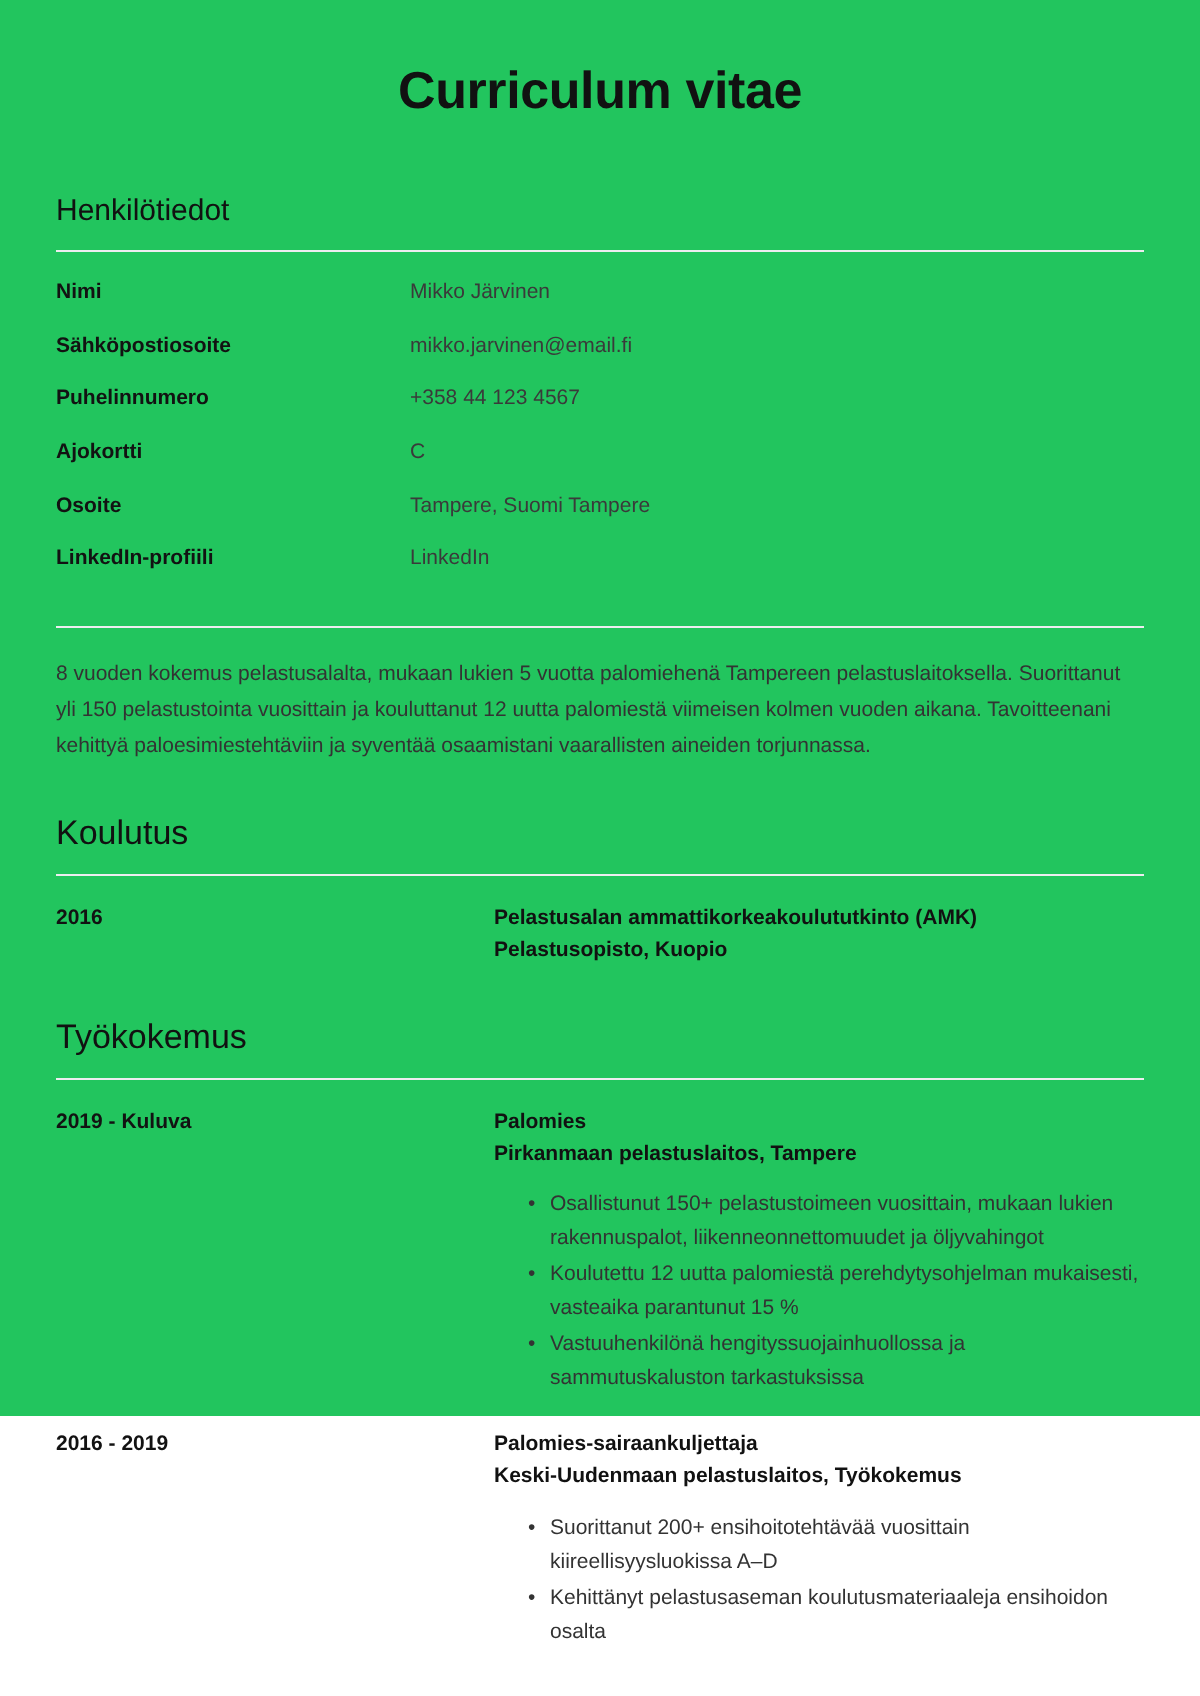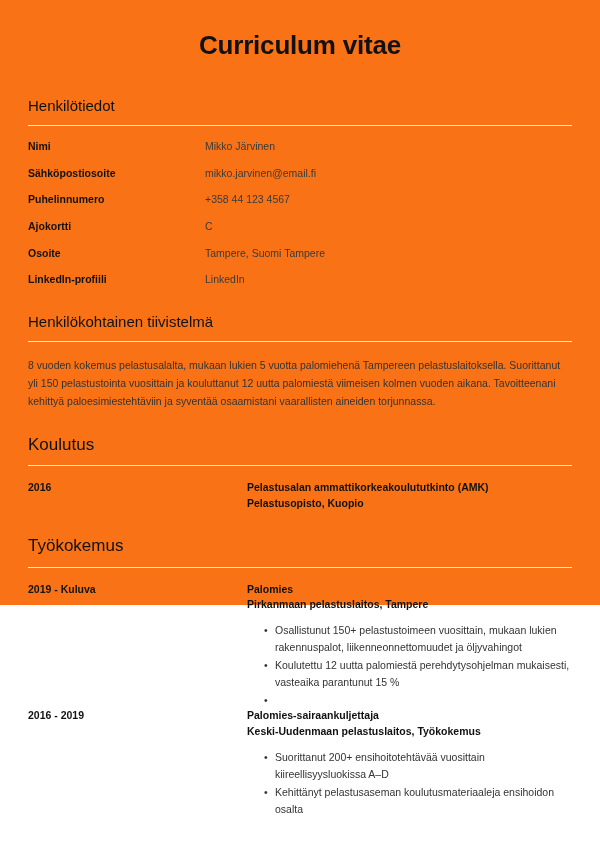--- a/index.html
+++ b/index.html
@@ -10,24 +10,24 @@
   body {
     width: 600px;
     height: 848px;
     font-family: "Liberation Sans", sans-serif;
     color: #1a1a1a;
     overflow: hidden;
   }
 
   .page {
     width: 600px;
-    height: 605px;
+    height: 708px;
     box-sizing: border-box;
     padding: 0 28px;
-    background: #f97316;
+    background: #22c55e;
     position: relative;
   }
 
   
   .doc-title {
     text-align: center;
     font-size: 26px;
     font-weight: bold;
     letter-spacing: -0.2px;
     color: #111111;
@@ -193,21 +193,20 @@
 
       <div class="row info-row">
         <div class="row-col-left info-label">LinkedIn-profiili</div>
         <div class="row-col-right info-value">LinkedIn</div>
       </div>
 
     </div>
   </section>
 
   <section class="section section-summary">
-    <h2 class="section-heading">Henkilökohtainen tiivistelmä</h2>
     <hr class="rule">
     <p class="summary-text">8 vuoden kokemus pelastusalalta, mukaan lukien 5 vuotta palomiehenä Tampereen pelastuslaitoksella. Suorittanut yli 150 pelastustointa vuosittain ja kouluttanut 12 uutta palomiestä viimeisen kolmen vuoden aikana. Tavoitteenani kehittyä paloesimiestehtäviin ja syventää osaamistani vaarallisten aineiden torjunnassa.</p>
   </section>
 
   <section class="section section-education">
     <h2 class="section-heading lg">Koulutus</h2>
     <hr class="rule">
 
     <div class="row entry">
       <div class="row-col-left entry-date">2016</div>
@@ -231,20 +230,21 @@
           <li>
             <span class="dot">•</span>
             <span>Osallistunut 150+ pelastustoimeen vuosittain, mukaan lukien rakennuspalot, liikenneonnettomuudet ja öljyvahingot</span>
           </li>
           <li>
             <span class="dot">•</span>
             <span>Koulutettu 12 uutta palomiestä perehdytysohjelman mukaisesti, vasteaika parantunut 15 %</span>
           </li>
           <li>
             <span class="dot">•</span>
+            <span>Vastuuhenkilönä hengityssuojainhuollossa ja sammutuskaluston tarkastuksissa</span>
           </li>
         </ul>
       </div>
     </div>
 
     <div class="row entry">
       <div class="row-col-left entry-date">2016 - 2019</div>
       <div class="row-col-right">
         <div class="entry-title">Palomies-sairaankuljettaja</div>
         <div class="entry-org">Keski-Uudenmaan pelastuslaitos, Työkokemus</div>

